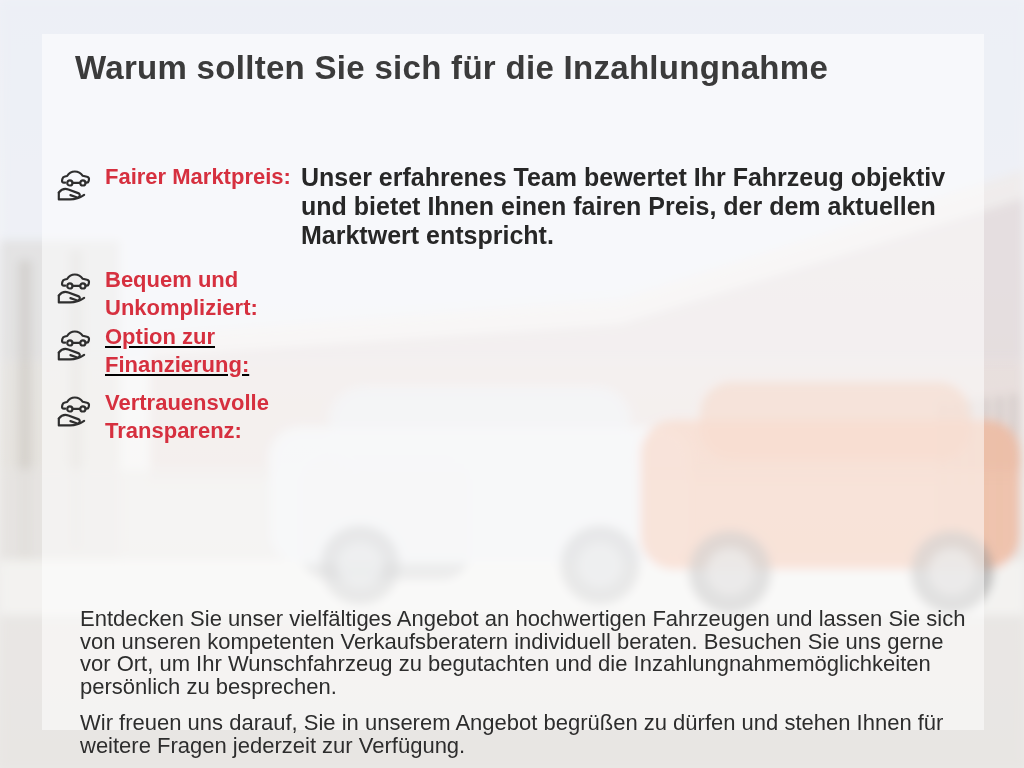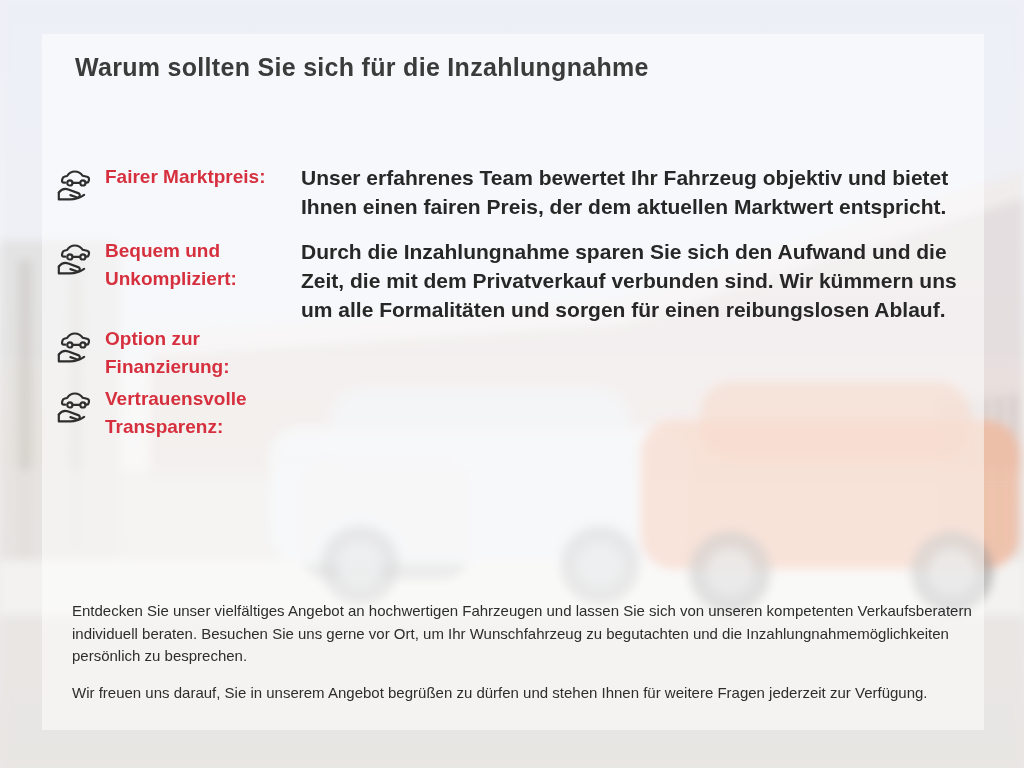--- a/index.html
+++ b/index.html
@@ -8,39 +8,39 @@
     font-family:"Liberation Sans", sans-serif;
     background:linear-gradient(180deg,#e6e9f3 0%, #eceef3 32%, #e9e7e5 58%, #dedbd7 100%);
   }
   .bg-photo { position:absolute; left:0; top:0; z-index:1; }
   .bg-wash  { position:absolute; inset:0; z-index:2; background:rgba(255,255,255,0.40); }
   .bg-card  { position:absolute; left:42px; top:34px; width:942px; height:696px;
               z-index:3; background:rgba(255,255,255,0.52); }
   .content  { position:absolute; inset:0; z-index:4; }
 
   .title { position:absolute; left:75px; top:48px; margin:0; width:880px;
-           font-size:25px; line-height:39px; font-weight:700; color:#3b3b3b;
+           font-size:33px; line-height:39px; font-weight:700; color:#3b3b3b;
            letter-spacing:0.3px; }
   .tline { display:block; }
 
   .benefits { position:absolute; left:55px; top:163px; width:928px; }
   .row { display:flex; align-items:flex-start; }
   .row-1 { margin-bottom:16px; }
   .row-2 { margin-bottom:1px; }
-  .row-3 { margin-bottom:4px; }
+  .row-3 { margin-bottom:10px;text-decoration:underline; }
   .ic-wrap { flex:0 0 50px; padding-top:2px; }
   .ic { width:42px; height:38px; display:block; }
   .bh { flex:0 0 196px; padding-right:6px; box-sizing:border-box;
-        font-size:19px; line-height:28px; font-weight:700; color:#d6303f; }
+        font-size:22px; line-height:28px; font-weight:700; color:#d6303f; }
   .bt { flex:0 0 662px; max-width:662px;
-        font-size:21px; line-height:29px; font-weight:700; color:#272727; }
+        font-size:25px; line-height:29px; font-weight:700; color:#272727; }
   .row-3 .bt { padding-top:10px; }
 
   .footer { position:absolute; left:72px; top:600px; width:905px; }
-  .footer p { margin:0; font-size:15px; line-height:22.5px; color:#2d2d2d; font-weight:400; }
+  .footer p { margin:8px; font-size:22px; line-height:22.5px; color:#2d2d2d; font-weight:400; }
   .footer p + p { margin-top:14px; }
 
   .defs-hidden { position:absolute; width:0; height:0; overflow:hidden; }
 </style>
 </head>
 <body>
 
 <svg class="defs-hidden" aria-hidden="true">
   <defs>
     <g id="icon-hand-car" fill="none" stroke="#2e2e2e" stroke-width="2.4" stroke-linecap="round" stroke-linejoin="round">
@@ -115,21 +115,20 @@
         <span class="bt">Unser erfahrenes Team bewertet Ihr Fahrzeug objektiv und bietet Ihnen einen fairen Preis, der dem aktuellen Marktwert entspricht.</span>
       </div>
 
       <div class="row row-2">
         <span class="ic-wrap">
           <svg class="ic" viewBox="0 0 46 42">
               <use href="#icon-hand-car"></use>
             </svg>
         </span>
         <span class="bh">Bequem und Unkompliziert:</span>
-        <span class="bt">Durch die Inzahlungnahme sparen Sie sich den Aufwand und die Zeit, die mit dem Privatverkauf verbunden sind. Wir kümmern uns um alle Formalitäten und sorgen für einen reibungslosen Ablauf.</span>
       </div>
 
       <div class="row row-3">
         <span class="ic-wrap">
           <svg class="ic" viewBox="0 0 46 42">
               <use href="#icon-hand-car"></use>
             </svg>
         </span>
         <span class="bh">Option zur Finanzierung:</span>
       </div>

